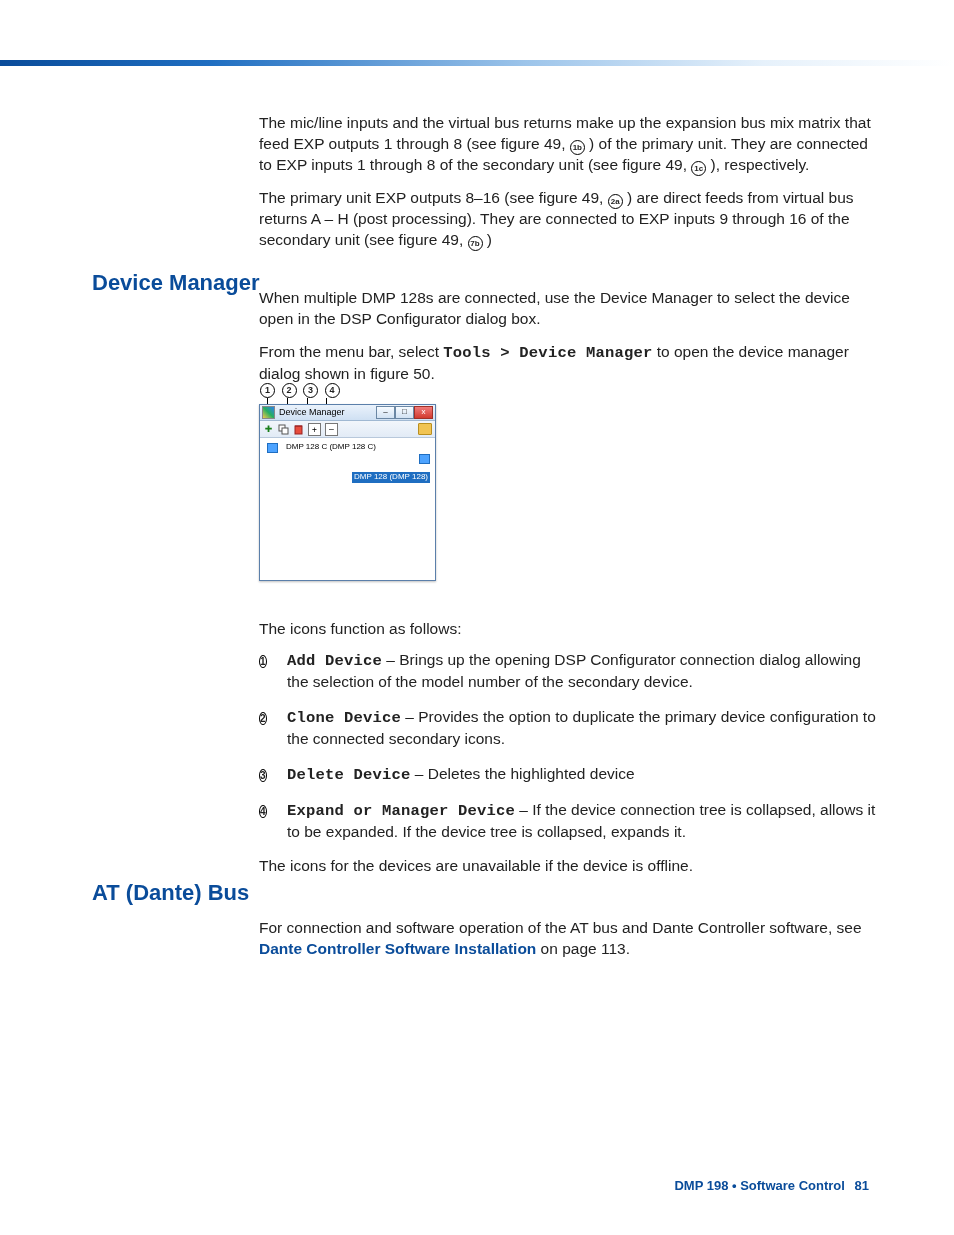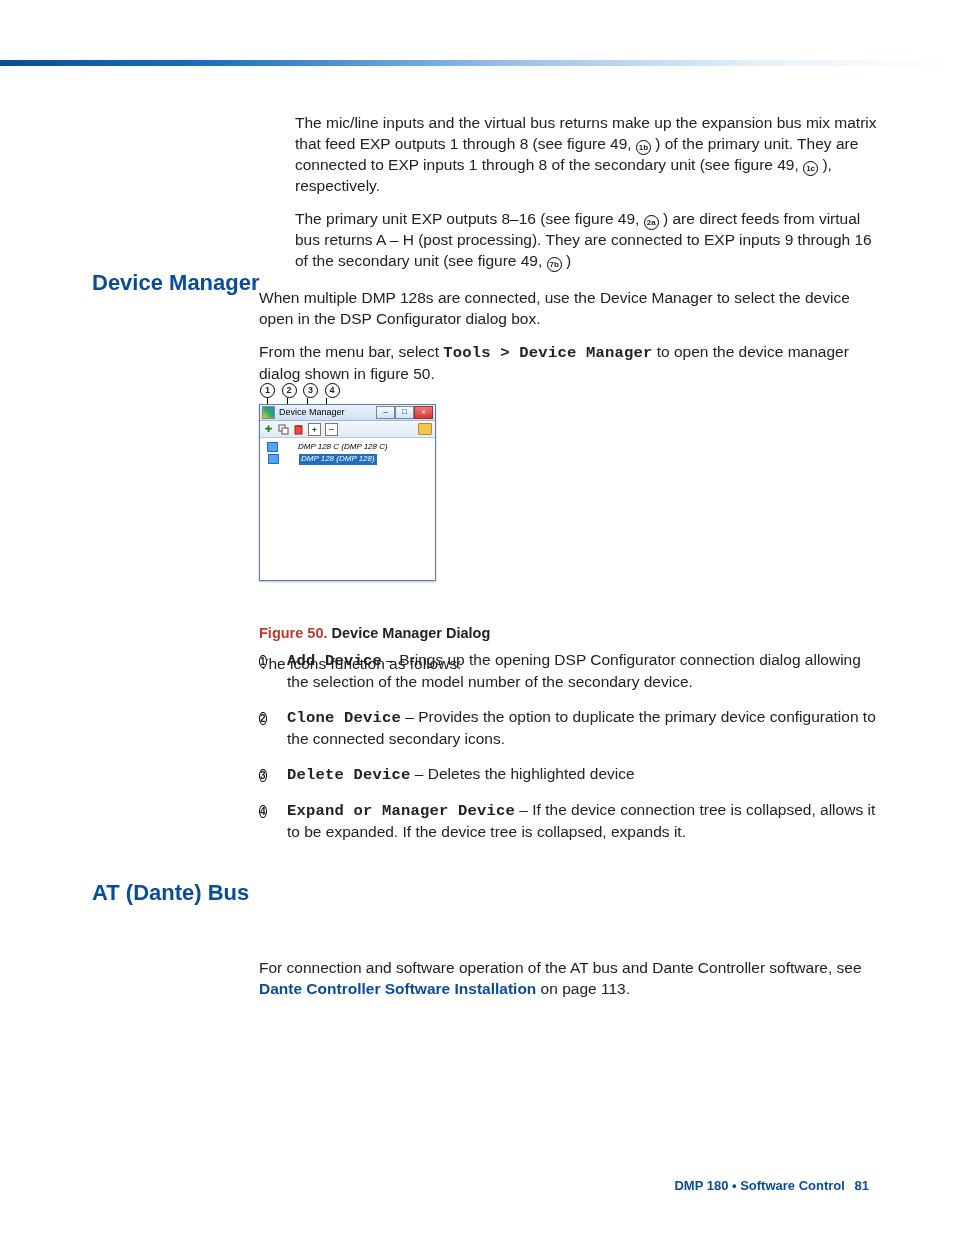--- a/index.html
+++ b/index.html
@@ -63,21 +63,21 @@
     width:11px;height:11px; display:flex; align-items:center; justify-content:center;
     font-size:9px;
   }
   .tbicon.add    { color:#1a7f1a; } .tbicon.add::before{content:"✚";}
   .tbicon.clone  { } .tbicon.clone svg{display:block}
   .tbicon.del    { } .tbicon.del svg{display:block}
   .tbicon.plus   { width:11px;height:11px;border:1px solid #777;background:#fff;font-size:8px;line-height:9px;text-align:center;font-family:monospace;}
   .tbicon.minus  { width:11px;height:11px;border:1px solid #777;background:#fff;font-size:8px;line-height:9px;text-align:center;font-family:monospace;}
   .tbicon.folder { position:absolute; right:3px; width:12px;height:10px;background:#f1c453;border:1px solid #b98f20;border-radius:1px;}
   .dm-tree { padding:4px 5px 4px 7px; font-size:8px; }
-  .tree-row { display:flex; align-items:flex-start; gap:20px; margin-bottom:1px;font-style:italic;}
+  .tree-row { display:flex; align-items:flex-end; gap:8px; margin-bottom:1px;}
   .tree-row .node-icon {
     width:9px;height:8px;background:#4da3ff;border:1px solid #1f6ec1;
   }
   .tree-row.sel .lab {
     background:#1f6ec1;color:#fff;padding:0 2px;
   }
   
   .fn-list { position:absolute; left:259px; right:75px; }
   .fn-item { display:flex; margin-bottom:14px; }
   .fn-num {
@@ -95,21 +95,21 @@
     position:absolute; bottom:40px; right:85px;
     font-size:13px; font-weight:bold; color:#0a4c9a;
   }
   .footer .pn { margin-left:6px; }
 </style>
 </head>
 <body>
 
 <div class="topbar"></div>
 
-<div class="indent" style="top:113px;margin-left:36px;">
+<div class="indent" style="top:113px;">
   <p>
     <span>The mic/line inputs and the virtual bus returns make up the expansion bus mix matrix that feed EXP outputs 1 through 8 (see figure 49, </span>
     <span class="inlinec">1b</span>
     <span>) of the primary unit. They are connected to EXP inputs 1 through 8 of the secondary unit (see figure 49, </span>
     <span class="inlinec">1c</span>
     <span>), respectively.</span>
   </p>
   <p>
     <span>The primary unit EXP outputs 8–16 (see figure 49, </span>
     <span class="inlinec">2a</span>
@@ -168,31 +168,28 @@
         </span>
         <span class="tbicon plus">+</span>
         <span class="tbicon minus">–</span>
         <span class="tbicon folder"></span>
       </div>
       <div class="dm-tree">
         <div class="tree-row">
           <span class="node-icon"></span>
           <span class="lab">DMP 128 C (DMP 128 C)</span>
         </div>
-        <div class="tree-row sel" style="margin-left:1px;">
+        <div class="tree-row sel" style="margin-left:1px;flex-direction:column;">
           <span class="node-icon"></span>
           <span class="lab">DMP 128 (DMP 128)</span>
         </div>
       </div>
     </div>
   </div>
 
-  <div style="margin-top:15px;" class="fig-caption">
-    <span class="fignum">Figure 50.</span><span>  Device Manager Dialog</span>
-  </div>
 
   <p style="margin-top:10px;">The icons function as follows:</p>
 </div>
 
 <div class="fn-list" style="top:650px;">
   <div class="fn-item">
     <div class="fn-num"><span class="ccirc">1</span></div>
     <div class="fn-body"><span class="mono">Add Device</span><span> – Brings up the opening DSP Configurator connection dialog  allowing the selection of the model number of the secondary device.</span></div>
   </div>
   <div class="fn-item">
@@ -200,25 +197,26 @@
     <div class="fn-body"><span class="mono">Clone Device</span><span> – Provides the option to duplicate the primary device configuration to the connected secondary icons.</span></div>
   </div>
   <div class="fn-item">
     <div class="fn-num"><span class="ccirc">3</span></div>
     <div class="fn-body"><span class="mono">Delete Device</span><span> – Deletes the highlighted device</span></div>
   </div>
   <div class="fn-item">
     <div class="fn-num"><span class="ccirc">4</span></div>
     <div class="fn-body"><span class="mono">Expand or Manager Device</span><span> – If the device connection tree is collapsed, allows it to be expanded. If the device tree is collapsed, expands it.</span></div>
   </div>
+  <p>The icons for the devices are unavailable if the device is offline.</p>
 </div>
 
 <div class="h2" style="top:878px;text-align:center;">AT (Dante) Bus</div>
-<div class="indent" style="top:958px;">
+<div class="indent" style="top:918px;">
   <p>
     <span>For connection and software operation of the AT bus and Dante Controller software, see </span><span class="link">Dante Controller Software Installation</span><span> on page 113.</span>
   </p>
 </div>
 
 <div class="footer">
-  <span>DMP 180 • Software Control</span>
+  <span>DMP 198 • Software Control</span>
   <span class="pn">81</span>
 </div>
 
 </body></html>

